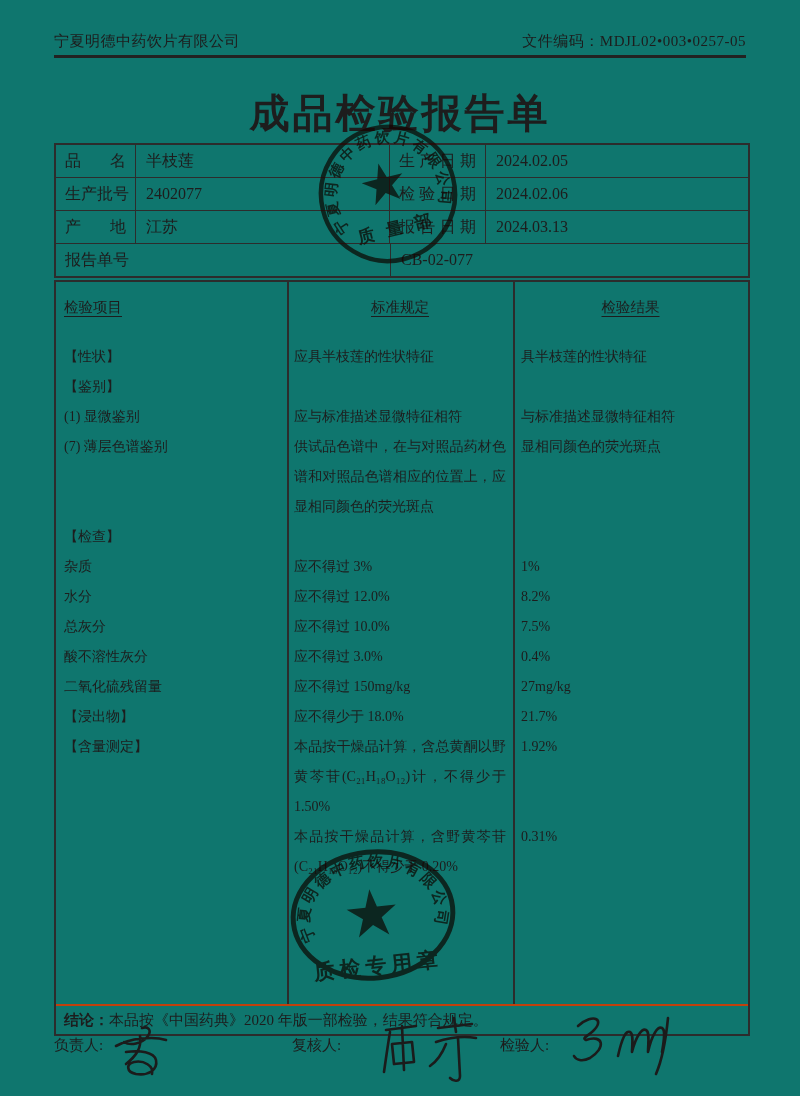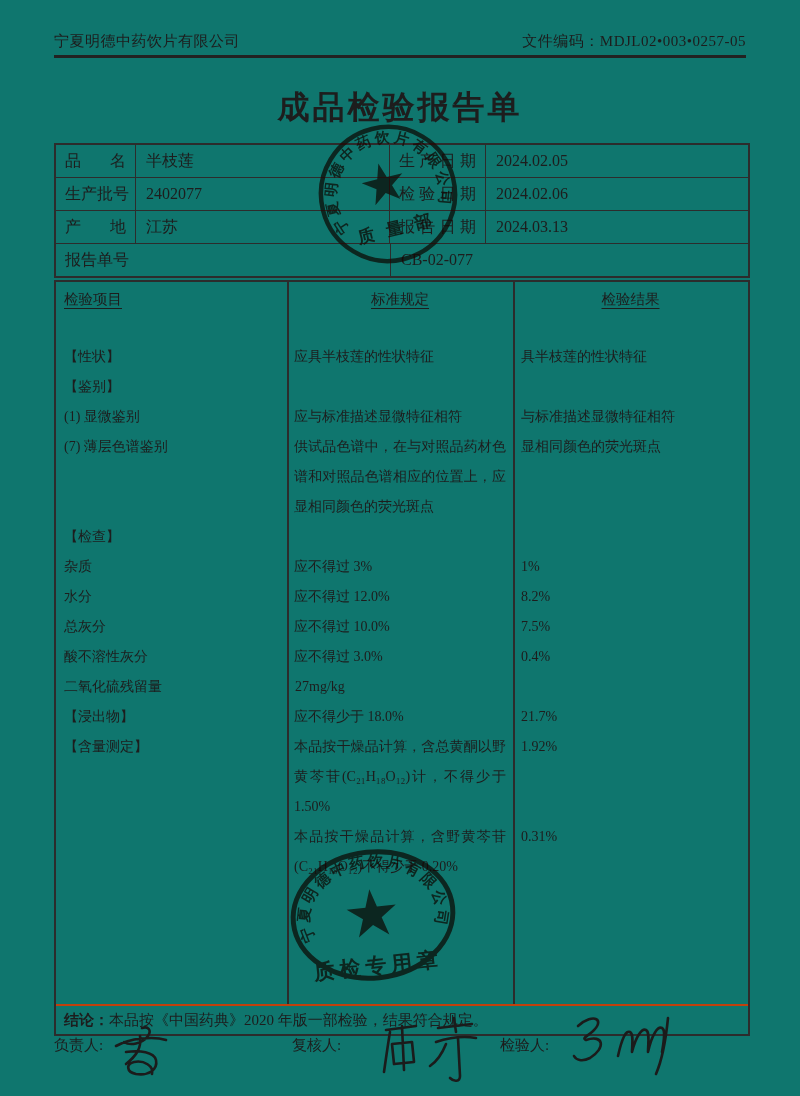--- a/index.html
+++ b/index.html
@@ -6,39 +6,39 @@
   .page{
     position:relative;width:800px;height:1096px;background:#0f766e;overflow:hidden;
     font-family:"Liberation Serif","DejaVu Serif",serif;color:#1d1d1d;
   }
   
   .hdr-company{position:absolute;left:54px;top:32px;font-size:15px;letter-spacing:.5px;}
   .hdr-code{position:absolute;right:54px;top:32px;font-size:15px;letter-spacing:.5px;}
   .hdr-rule{position:absolute;left:54px;top:55px;width:692px;height:3px;background:#222;}
   
   .title{position:absolute;left:0;top:86px;width:800px;text-align:center;
-         font-size:32px;font-weight:bold;letter-spacing:3px;}
+         font-size:40px;font-weight:bold;letter-spacing:3px;}
   
   .info{position:absolute;left:54px;top:143px;width:692px;border:2px solid #2c2c2c;}
   .info .irow{display:flex;height:32px;border-bottom:1.5px solid #2c2c2c;}
   .info .irow:last-child{border-bottom:none;}
   .info .cell{display:flex;align-items:center;box-sizing:border-box;
               font-size:16px;white-space:nowrap;overflow:hidden;}
   .info .cell.rb{border-right:1.5px solid #2c2c2c;}
   .lblj{display:block;width:100%;padding:0 9px;text-align:justify;text-align-last:justify;}
   .w-l1{width:80px;}  .w-v1{width:254px;padding-left:10px;}
   .w-l2{width:96px;}  .w-v2{flex:1;padding-left:10px;}
   .w-rl{width:334px;padding-left:9px;} .w-rv{flex:1;padding-left:10px;border-left:1.5px solid #2c2c2c;}
   
   .main{position:absolute;left:54px;top:280px;width:692px;border:2px solid #2c2c2c;box-sizing:content-box;}
   .cols{position:relative;height:722px;}
   .vline{position:absolute;top:0;width:1.5px;height:722px;background:#2c2c2c;}
   .vl1{left:231px;} .vl2{left:457px;}
   .mhead{display:flex;height:60px;font-size:14.5px;}
-  .mhead .h{padding-top:8px;box-sizing:border-box;}
+  .mhead .h{padding-top:16px;box-sizing:border-box;}
   .mhead .h span{text-decoration:underline;text-underline-offset:4px;}
   .h1{width:231px;padding-left:8px;} .h2{width:226px;text-align:center;} .h3{width:235px;text-align:center;}
   .mline{display:flex;height:30px;font-size:14px;line-height:30px;}
   .c1{width:231px;padding-left:8px;box-sizing:border-box;white-space:nowrap;overflow:hidden;}
   .c2{width:226px;padding:0 7px;box-sizing:border-box;white-space:nowrap;overflow:hidden;}
   .c3{width:235px;padding-left:8px;box-sizing:border-box;white-space:nowrap;overflow:hidden;}
   .j .c2{text-align:justify;text-align-last:justify;}
   
   .conc{border-top:2px solid #c2410c;height:28px;line-height:28px;font-size:15px;
         padding-left:8px;white-space:nowrap;}
@@ -163,20 +163,21 @@
           <div class="c2">应不得过 10.0%</div>
           <div class="c3">7.5%</div>
         </div>
       <div class="mline">
           <div class="c1">酸不溶性灰分</div>
           <div class="c2">应不得过 3.0%</div>
           <div class="c3">0.4%</div>
         </div>
       <div class="mline">
           <div class="c1">二氧化硫残留量</div>
+          <div class="c2">应不得过 150mg/kg</div>
           <div class="c3">27mg/kg</div>
         </div>
       <div class="mline">
           <div class="c1">【浸出物】</div>
           <div class="c2">应不得少于 18.0%</div>
           <div class="c3">21.7%</div>
         </div>
       <div class="mline j">
           <div class="c1">【含量测定】</div>
           <div class="c2">本品按干燥品计算，含总黄酮以野</div>

